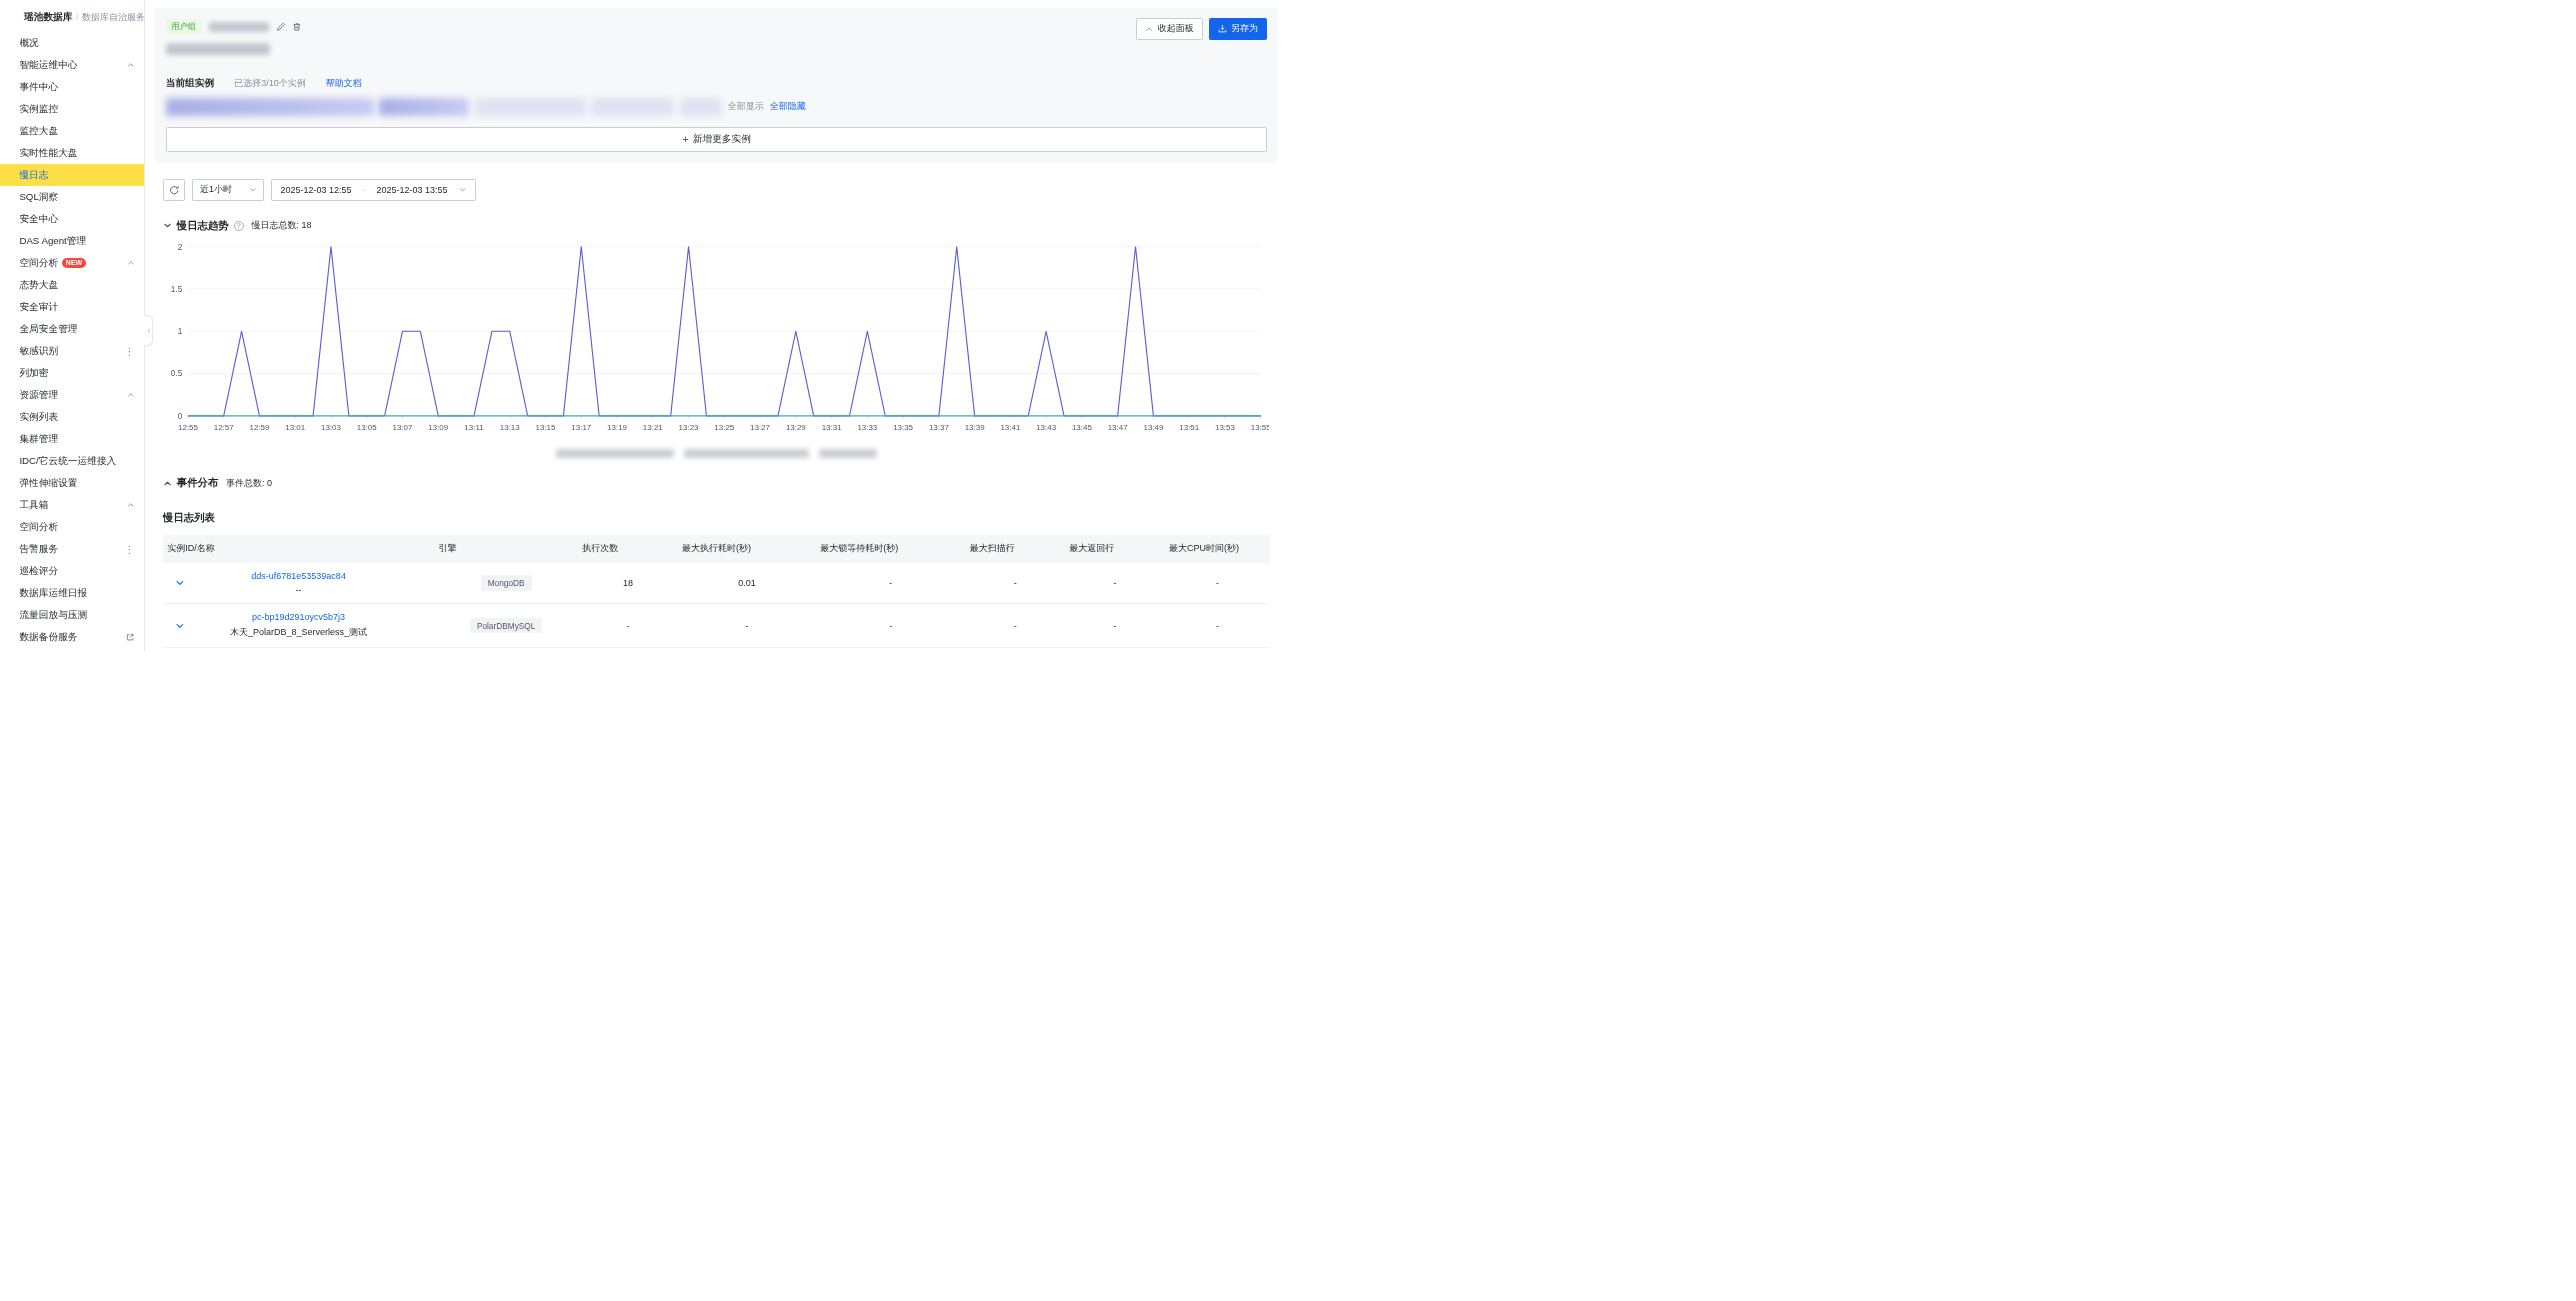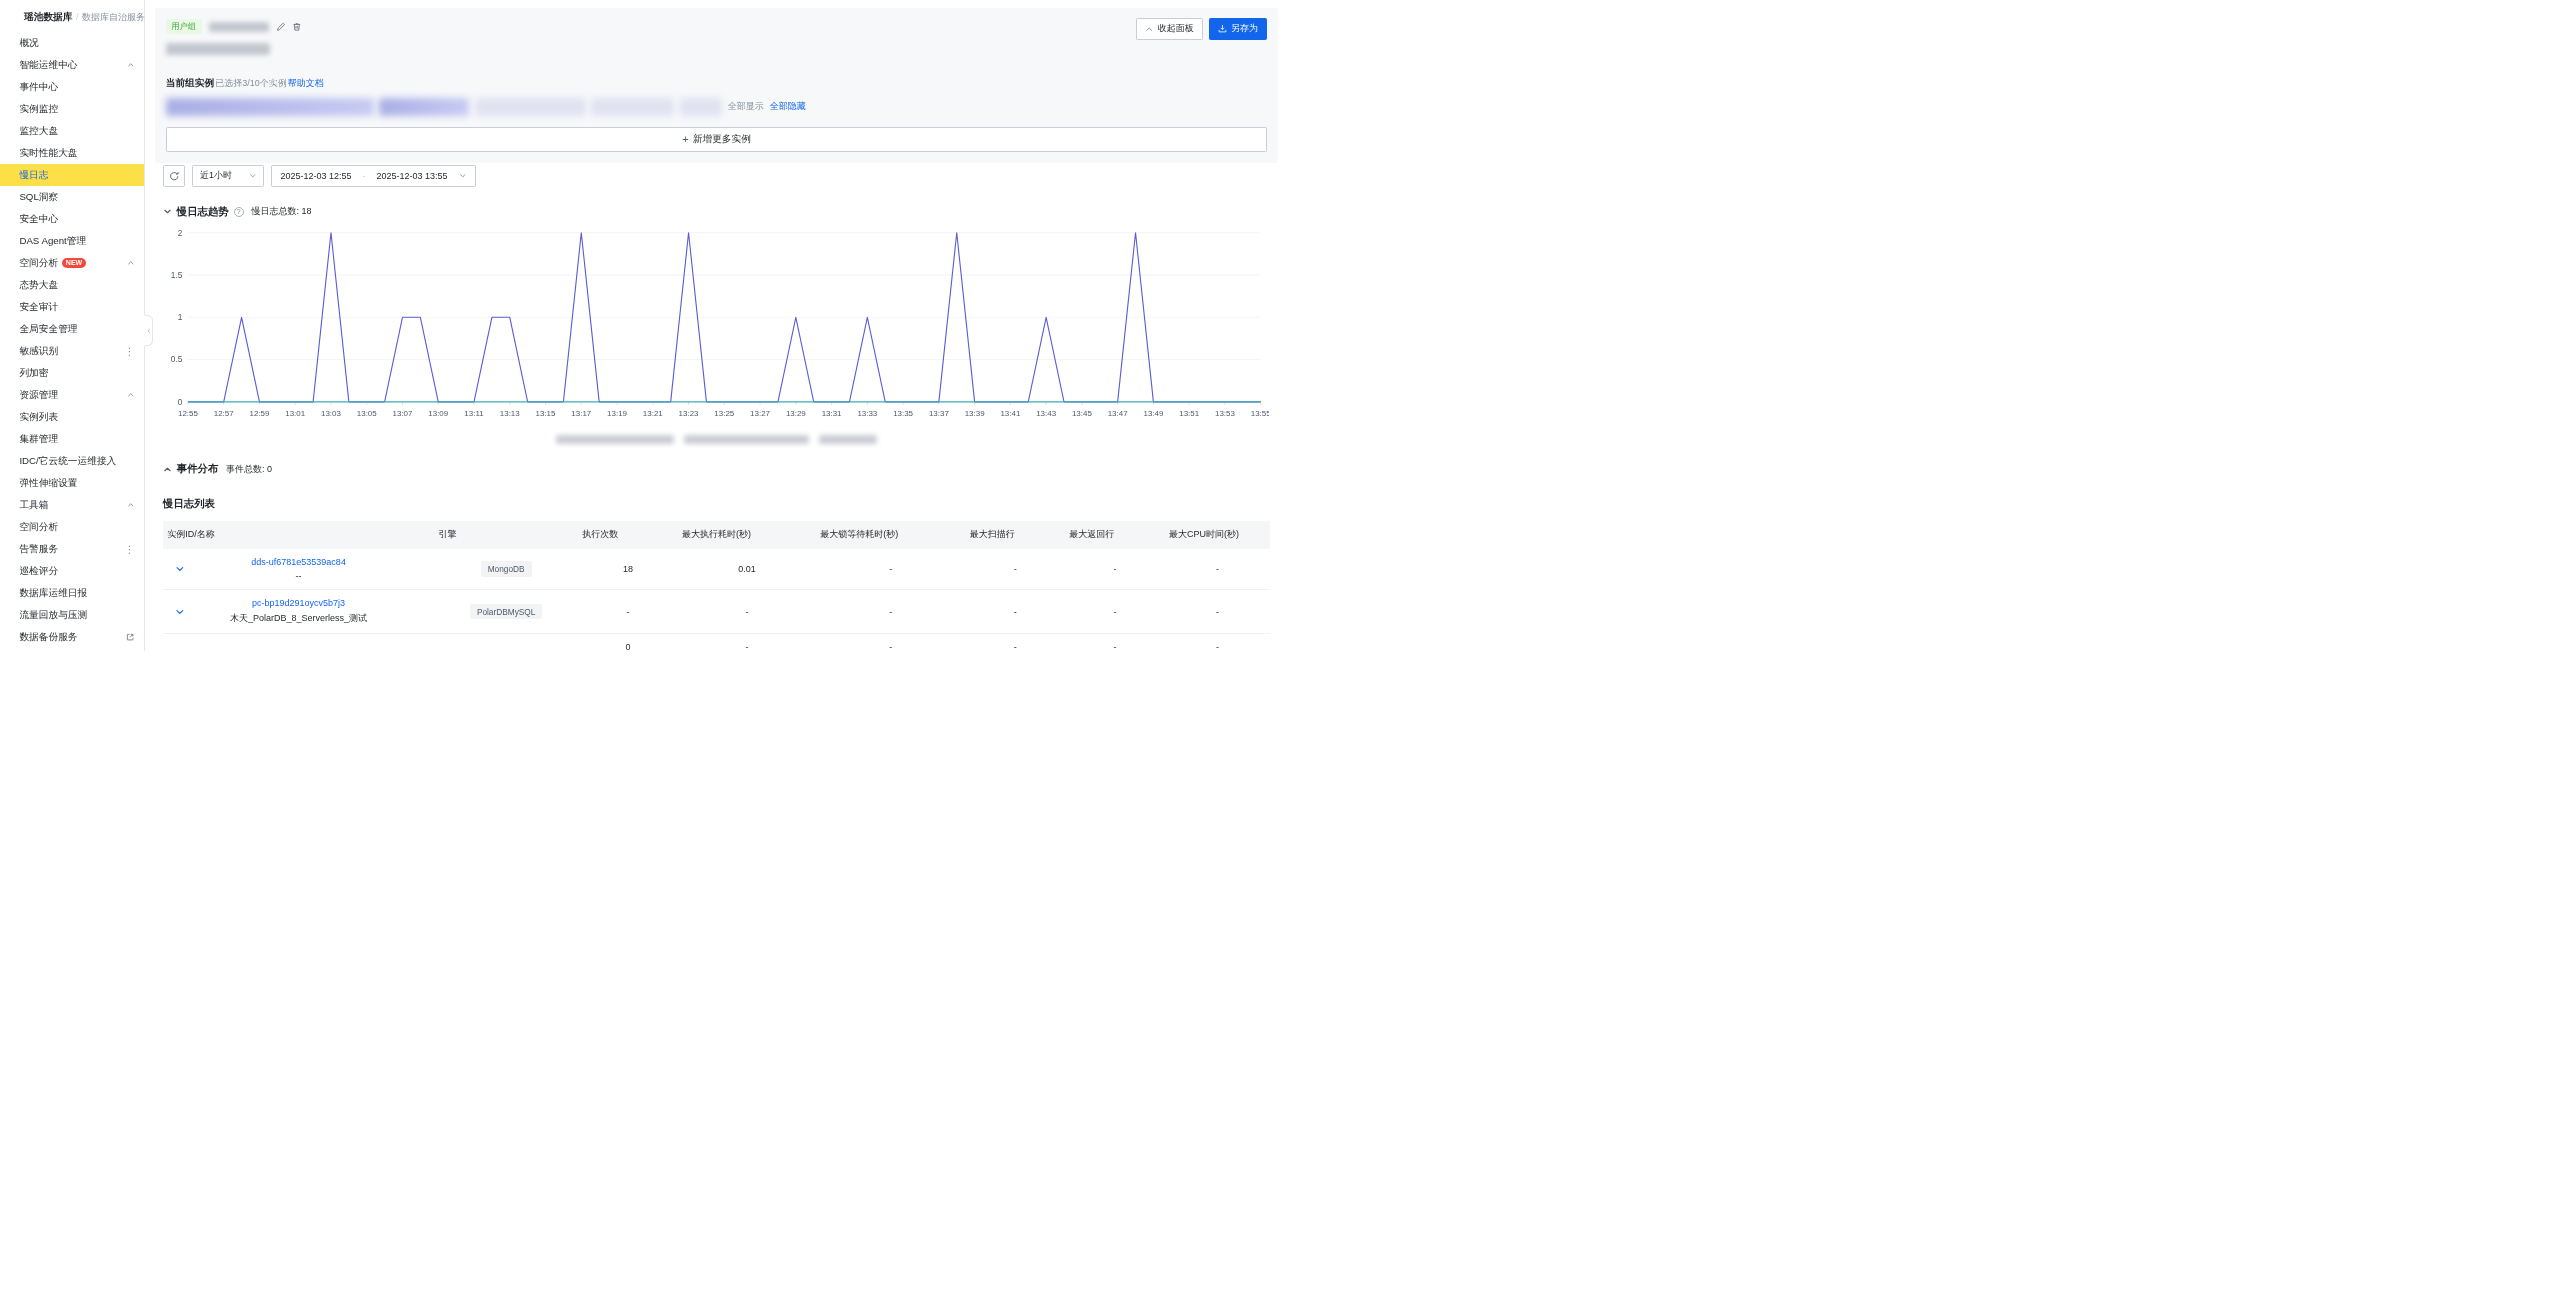--- a/index.html
+++ b/index.html
@@ -29,35 +29,35 @@
   .panel-actions { position: absolute; top: 9.7px; right: 11px; display: flex; gap: 5.5px; padding-left: 24px; }
   .btn { height: 22px; display: inline-flex; align-items: center; gap: 4.2px; padding: 0 8.3px; background: #fff; border: 0.7px solid #C9CDD4; border-radius: 1.4px; font-size: 9px; color: #1F2329; cursor: pointer; font-family: inherit; }
   .btn.primary { background: #1366EC; border-color: #1366EC; color: #fff; }
   .panel-row1 { display: flex; align-items: center; gap: 7px; }
   .tag-green { background: #ECF8E6; color: #3DA937; font-size: 8.3px; padding: 2.1px 5.5px; border-radius: 1.4px; }
   .icon-btn { color: #4E5969; display: inline-flex; cursor: pointer; }
   .blur { filter: blur(2.8px); border-radius: 2.1px; background: #C2C6CE; display: inline-block; }
   .blur.gray-sm { width: 60px; height: 10.4px; }
   .blur.gray-md { width: 104px; height: 12.5px; }
   .panel-row2 { margin-top: 8.3px; }
-  .panel-row3 { margin-top: 19.4px; display: flex; align-items: center; gap: 1px; font-size: 9px; text-align: center; }
+  .panel-row3 { margin-top: 19.4px; display: flex; align-items: center; gap: 20px; font-size: 9px; text-align: center; }
   .lab-bold { font-weight: 700; font-size: 9.7px; color: #1F2329; }
   .gray-text { color: #86909C; }
   .link { color: #1366EC; cursor: pointer; text-decoration: none; }
   .panel-row4 { margin-top: 8.3px; display: flex; align-items: center; gap: 6px; }
   .blur-tags { display: flex; gap: 5.5px; align-items: center; }
   .blur-tag { height: 18px; border-radius: 2.8px; filter: blur(3.5px); display: inline-block; }
   .bt-strong { background: linear-gradient(90deg, #A9AEE6, #C7CBF2); }
   .bt-pale { background: #D9DBEE; opacity: .75; }
   .gray-link { color: #86909C; font-size: 9px; cursor: pointer; }
   .add-btn { margin-top: 11px; width: 100%; height: 25px; background: #fff; border: 0.7px solid #C9CDD4; border-radius: 1.4px; font-size: 9.7px; color: #1F2329; cursor: pointer; display: flex; align-items: center; justify-content: center; gap: 4.2px; font-family: inherit; }
   .plus-glyph { font-size: 11px; color: #4E5969; line-height: 1; }
 
   .content { padding: 0 8.3px; }
-  .toolbar { margin-top: 2px; display: flex; align-items: center; gap: 7px; }
+  .toolbar { margin-top: 16px; display: flex; align-items: center; gap: 7px; }
   .sq-btn { width: 22px; height: 22px; border: 0.7px solid #C9CDD4; background: #fff; border-radius: 1.4px; display: flex; align-items: center; justify-content: center; color: #4E5969; cursor: pointer; }
   .select-box { height: 22px; border: 0.7px solid #C9CDD4; border-radius: 1.4px; background: #fff; display: flex; align-items: center; gap: 16.6px; padding: 0 7px; font-size: 9px; cursor: pointer; }
   .caret { color: #86909C; display: inline-flex; }
   .date-box { height: 22px; border: 0.7px solid #C9CDD4; border-radius: 1.4px; background: #fff; display: flex; align-items: center; gap: 11px; padding: 0 8.3px; font-size: 9px; cursor: pointer; }
   .date-box .dash { color: #C9CDD4; }
 
   .section-header { margin-top: 18px; display: flex; align-items: center; gap: 4.8px; cursor: pointer; }
   .sec-caret { color: #4E5969; display: inline-flex; }
   .sec-title { font-size: 10.4px; font-weight: 700; }
   .info-circle { width: 10.4px; height: 10.4px; border: 0.7px solid #A9AEB8; border-radius: 50%; font-size: 7px; display: inline-flex; align-items: center; justify-content: center; color: #86909C; }

